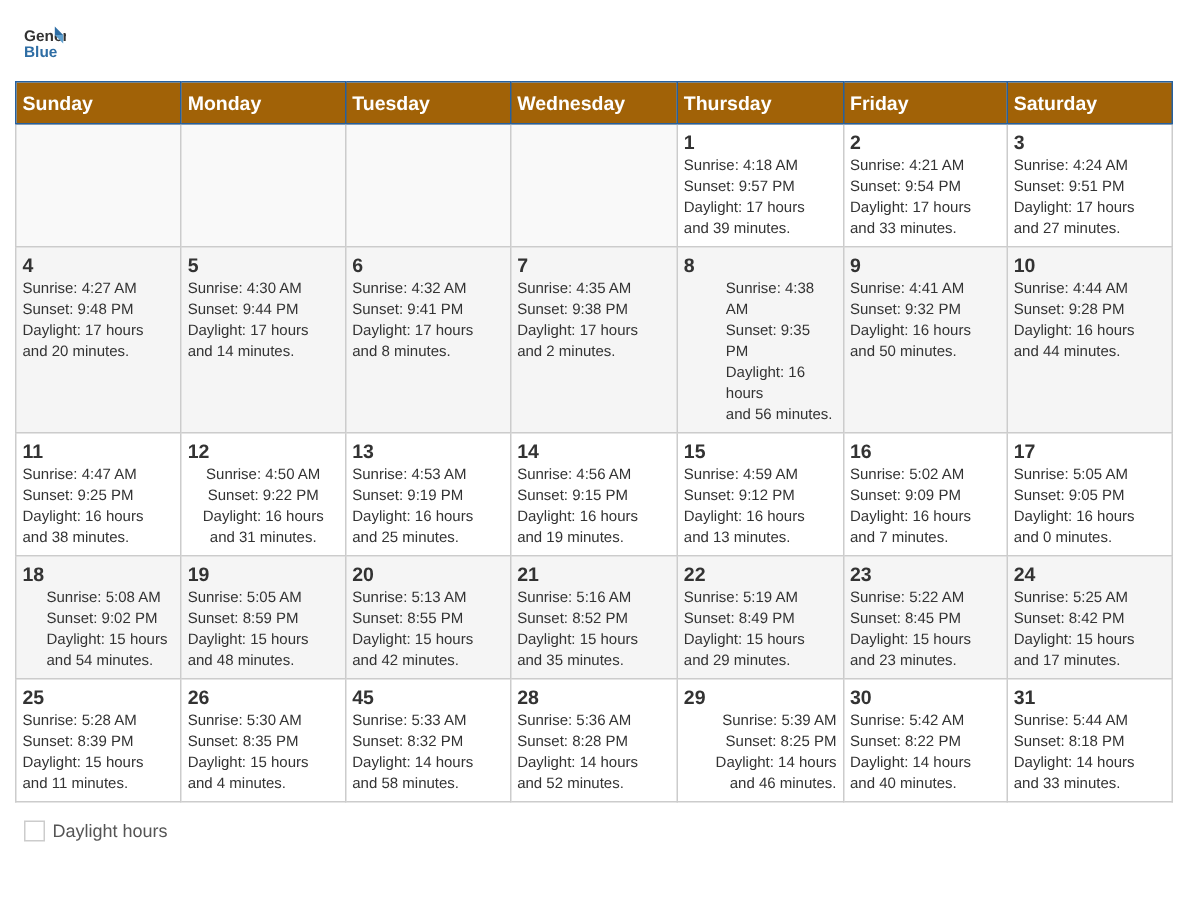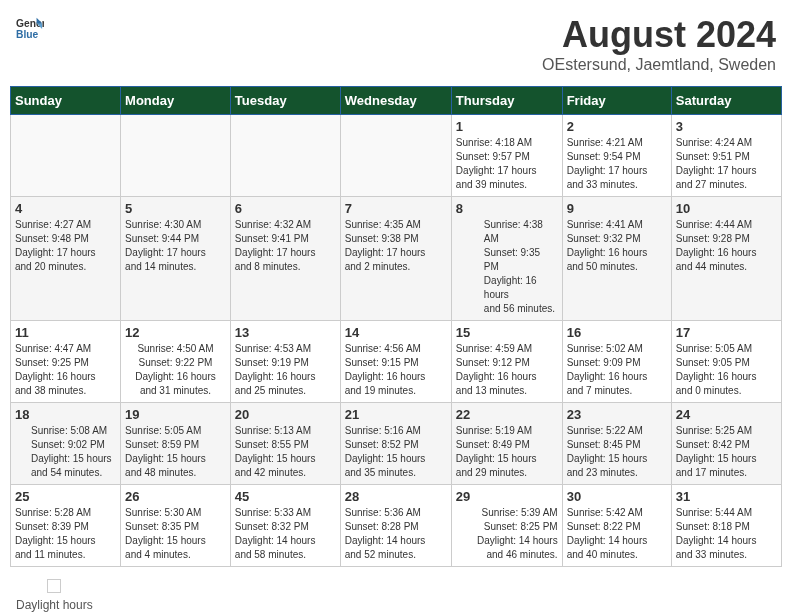--- a/index.html
+++ b/index.html
@@ -37,21 +37,21 @@
     .location-title {
       font-size: 16px;
       color: #555;
     }
     .calendar-table {
       width: 100%;
       border-collapse: collapse;
       border: 1px solid #ccc;
     }
     .calendar-table th {
-      background-color: #14532d;
+      background-color: #a16207;
       color: #fff;
       font-size: 13px;
       font-weight: bold;
       padding: 6px 4px;
       text-align: left;
       border: 1px solid #2560a0;
     }
     .calendar-table td {
       vertical-align: top;
       padding: 4px 4px;
@@ -86,46 +86,41 @@
       display: flex;
       align-items: center;
       gap: 16px;
       margin-top: 8px;
       padding: 4px 6px;
       font-size: 12px;
       color: #555;
     }
     .legend-item {
       display: flex;
-      align-items: center;
+      align-items: flex-start;
       gap: 5px;
-      flex-direction: column;
     }
     .legend-box {
       width: 14px;
       height: 14px;
       border: 1px solid #ccc;
     }
   </style>
 </head>
 <body>
 
 <div class="header-area">
   <div class="logo">
     <svg class="logo-icon" viewBox="0 0 30 30" width="30" height="30">
       <text x="0" y="14" font-size="11" font-weight="bold" fill="#333">General</text>
       <text x="0" y="26" font-size="11" font-weight="bold" fill="#2e6da4">Blue</text>
       <polygon points="22,4 28,10 22,10" fill="#2e6da4"></polygon>
       <polygon points="22,10 28,10 28,16" fill="#5fa0d0"></polygon>
     </svg>
   </div>
-  <div class="title-area">
-    <div class="month-title">August 2024</div>
-    <div class="location-title">OEstersund, Jaemtland, Sweden</div>
-  </div>
 </div>
 
 <table class="calendar-table">
   <thead>
     <tr>
     <th>Sunday</th>
         <th>Monday</th>
         <th>Tuesday</th>
         <th>Wednesday</th>
         <th>Thursday</th>

